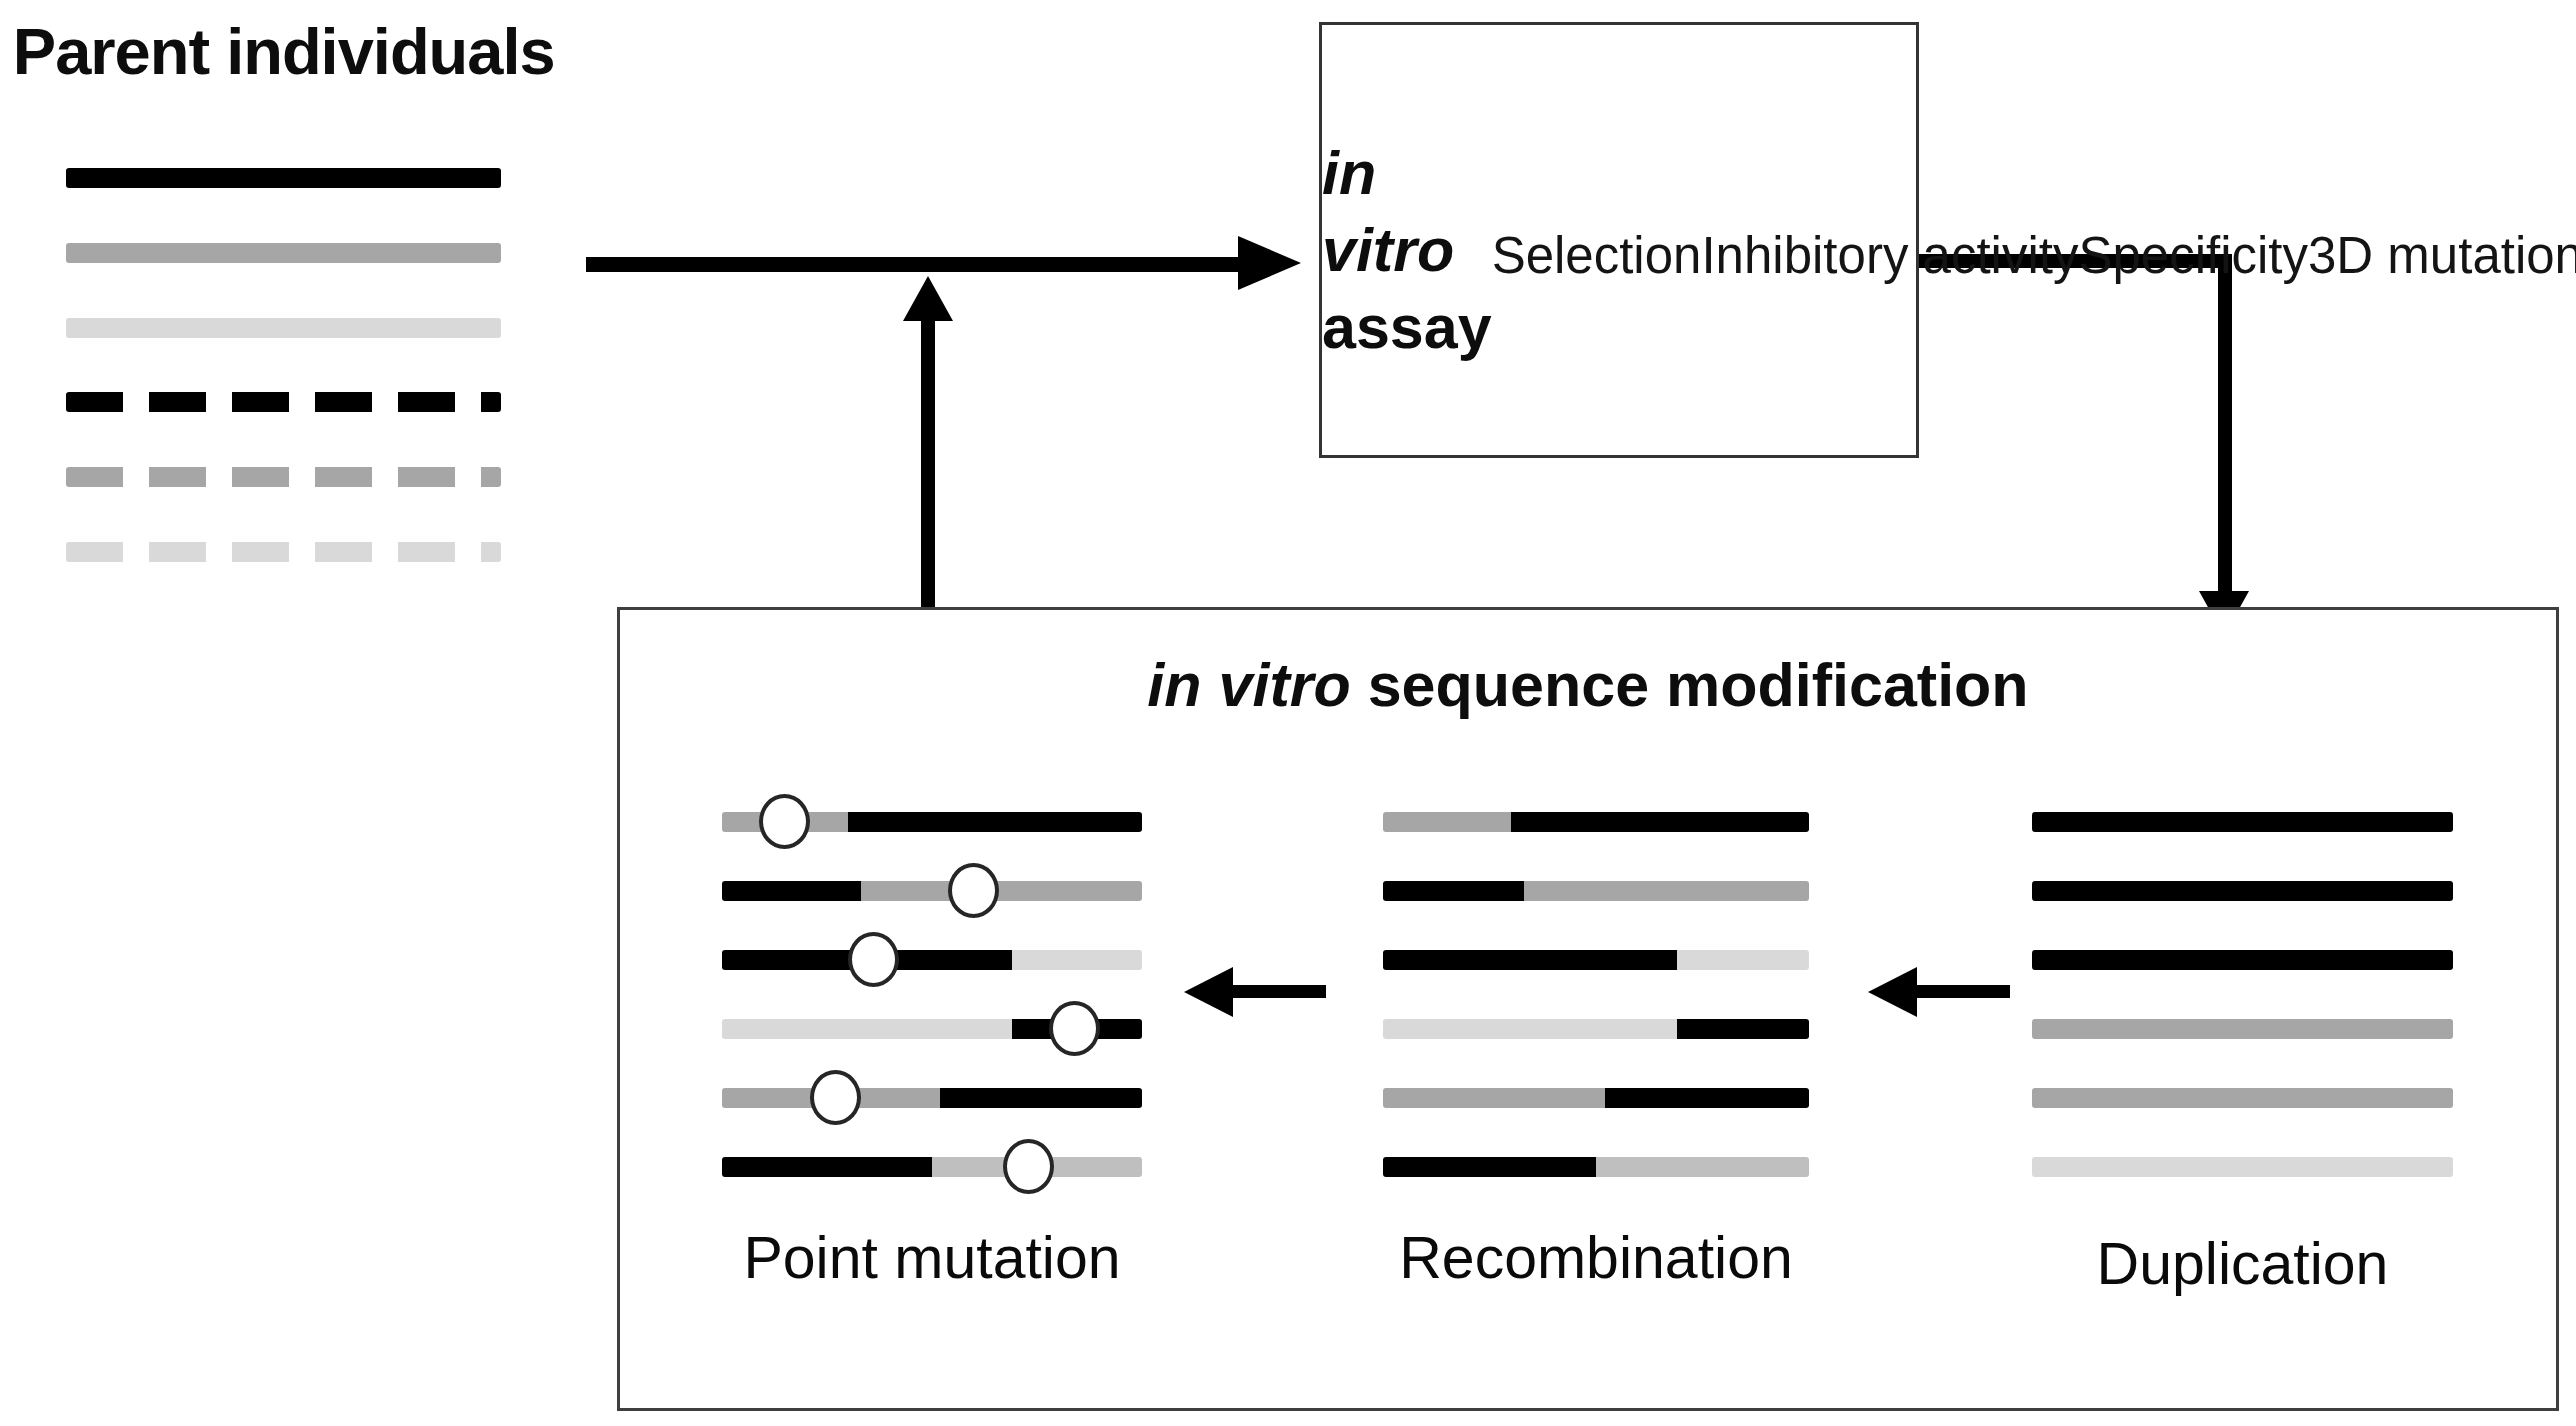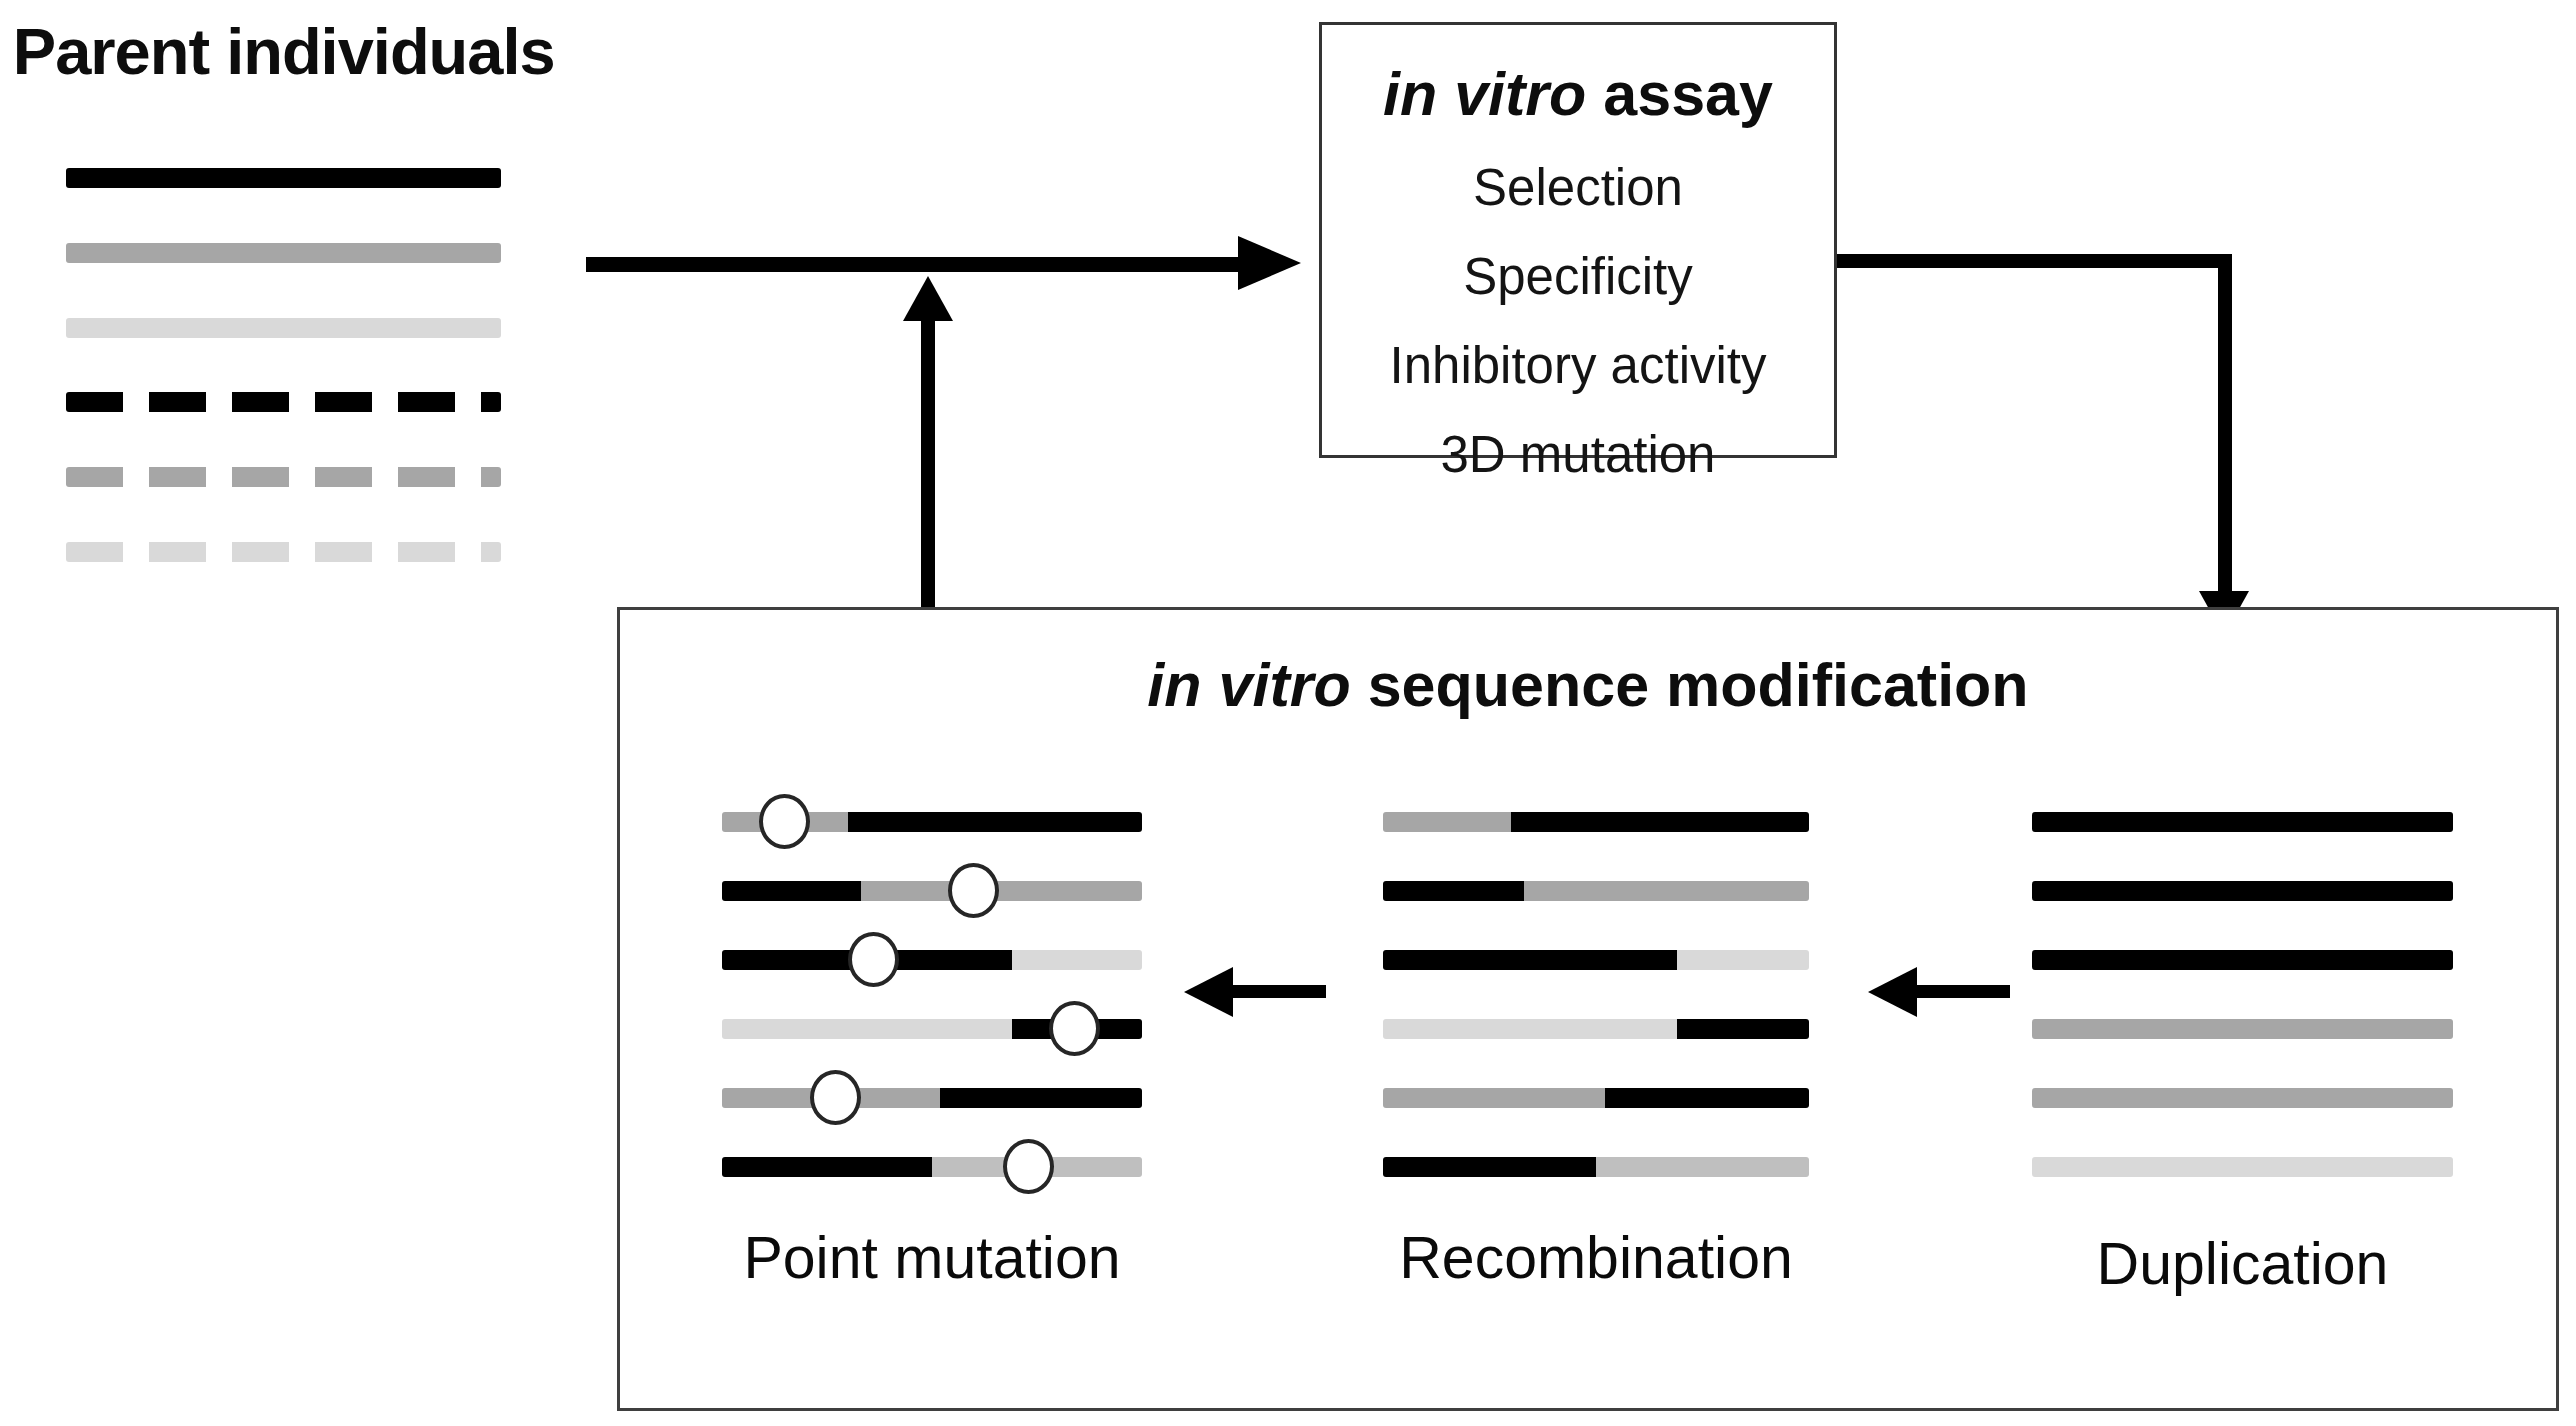--- a/index.html
+++ b/index.html
@@ -8,22 +8,22 @@
 
   .abs{position:absolute;}
 
   
   .parent-title{left:12.8px;top:13.8px;font-size:65px;font-weight:700;color:#0d0d0d;letter-spacing:-1px;}
   .silico-title{left:617px;top:650px;width:1942px;text-align:center;font-size:61px;font-weight:700;color:#0d0d0d;}
   .group-label{font-size:59px;font-weight:400;color:#0a0a0a;text-align:center;}
   .italic{font-style:italic;}
 
   
-  .assay-box{left:1319px;top:21.7px;width:518px;height:436px;border:3px solid #343434;background:#ffffff;
-             box-sizing:border-box;display:flex;flex-direction:column;align-items:center;padding-top:31.5px;}
+  .assay-box{left:1319px;top:21.7px;width:600px;height:436px;border:3px solid #343434;background:#ffffff;
+             box-sizing:border-box;display:flex;flex-direction:row;align-items:center;padding-top:31.5px;}
   .assay-title{font-size:61px;font-weight:700;color:#0d0d0d;line-height:77px;margin-bottom:9.8px;}
   .assay-item{font-size:51px;font-weight:400;color:#141414;line-height:89px;white-space:nowrap;}
   .big-box{left:617px;top:607px;width:1942px;height:804px;border:3px solid #3f3f3f;background:#ffffff;box-sizing:border-box;}
 
   
   .bar-group{position:absolute;}
   .pbar,.gbar{position:absolute;left:0;width:100%;height:19.7px;border-radius:3px;}
   .gbar{display:flex;overflow:hidden;}
   .seg{height:100%;}
   .mut{position:absolute;width:51px;height:55px;background:#ffffff;border:4.9px solid #262626;
@@ -66,22 +66,22 @@
     <div class="shaft" style="left:1835px;top:254px;width:397px;height:13.8px;"></div>
     <div class="shaft" style="left:2218px;top:254px;width:13.8px;height:339px;"></div>
     <div class="tri tri-down" style="left:2199px;top:591px;"></div>
   </div>
 
   <div class="abs assay-box">
     <div class="assay-title">
       <span class="italic">in vitro</span><span> assay</span>
     </div>
     <div class="assay-item">Selection</div>
+    <div class="assay-item">Inhibitory activity</div>
     <div class="assay-item">Specificity</div>
-    <div class="assay-item">Inhibitory activity</div>
     <div class="assay-item">3D mutation</div>
   </div>
 
   <div class="abs big-box"></div>
   <div class="abs silico-title">
     <span class="italic">in vitro</span><span> sequence modification</span>
   </div>
 
   <div class="abs bar-group" style="left:722px;top:812px;width:420px;height:413px;">
       <div class="gbar" style="top: 0px;">

